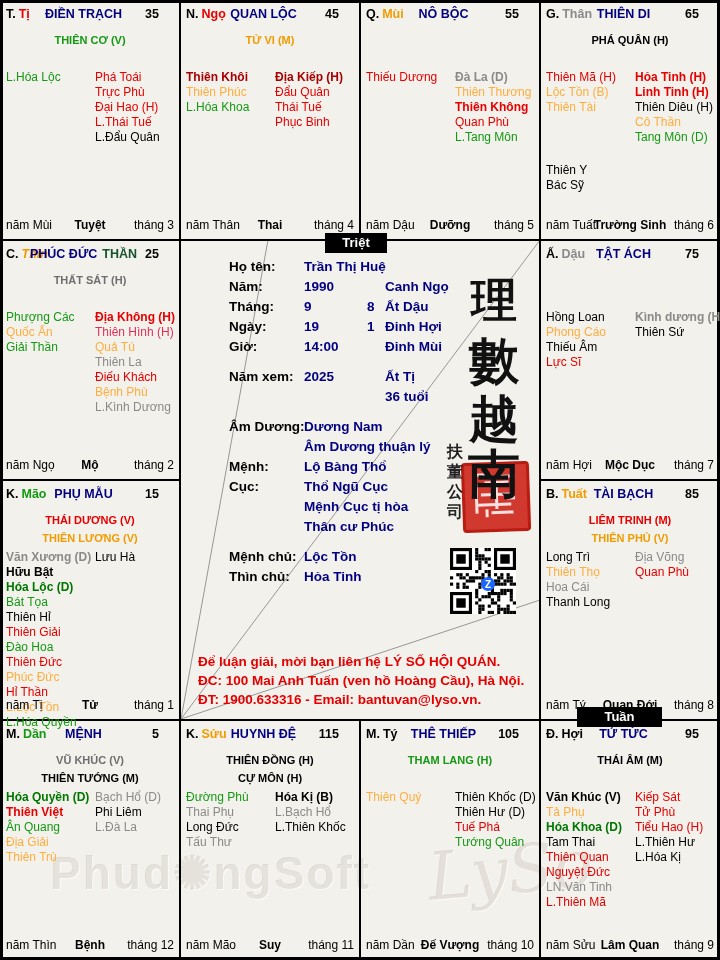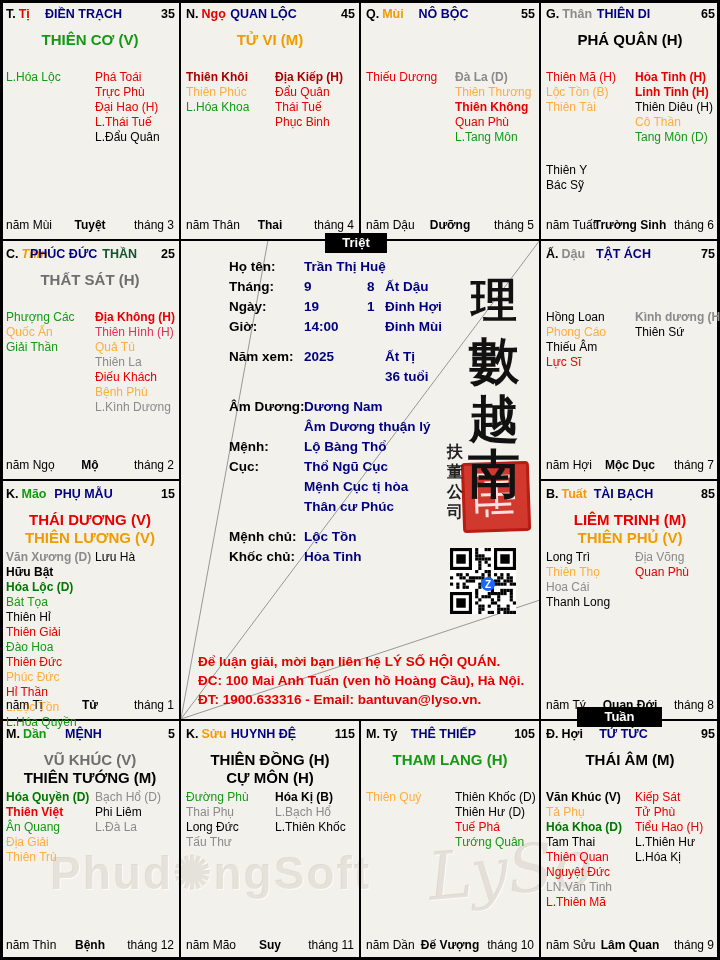--- a/index.html
+++ b/index.html
@@ -17,24 +17,24 @@
   .badge{position:absolute;z-index:4;background:#000;color:#fff;font-weight:bold;
          font-size:13px;text-align:center;line-height:20px;height:20px;}
   #triet-badge{left:325px;top:233px;width:62px;}
   #tuan-badge{left:577px;top:707px;width:85px;}
   
   .cell{width:180px;height:240px;}
   .hdr{position:absolute;top:7px;left:6px;right:5px;height:16px;
        font-size:12.5px;font-weight:bold;white-space:nowrap;}
   .hdr-left{position:absolute;left:0;top:0;}
   .hdr-center{position:absolute;left:0;right:14px;top:0;text-align:center;}
-  .hdr-num{position:absolute;right:0;top:0;color:#000;}
+  .hdr-num{position:absolute;right:16px;top:0;color:#000;}
   .pname{color:#000080;}
   .majors{position:absolute;top:31px;left:2px;right:2px;text-align:center;
-          font-weight:bold;font-size:15px;line-height:18px;white-space:nowrap;}
+          font-weight:bold;font-size:11px;line-height:18px;white-space:nowrap;}
   .cols{position:absolute;top:70px;left:6px;right:0;font-size:12px;line-height:15px;}
   .colA{position:absolute;left:0;top:0;white-space:nowrap;}
   .colB{position:absolute;left:89px;top:0;white-space:nowrap;}
   .footer{position:absolute;bottom:7px;left:6px;right:6px;height:15px;font-size:12px;}
   .f-year{position:absolute;left:0;}
   .f-stage{position:absolute;left:0;right:0;text-align:center;font-weight:bold;}
   .f-month{position:absolute;right:0;}
   
   #center{left:180px;top:240px;width:360px;height:480px;}
   #center-info{position:absolute;left:0;top:17px;right:0;}
@@ -446,33 +446,34 @@
           <span class="f-year">năm Sửu</span>
           <span class="f-stage">Lâm Quan</span>
           <span class="f-month">tháng 9</span>
         </div>
       </div>
     </div>
 
   <div id="center">
     <div id="center-info">
         <div class="irow"><span class="ilabel">Họ tên:</span><span class="iv1 wide">Trần Thị Huệ</span></div>
+        <div class="irow"><span class="ilabel">Năm:</span><span class="iv1">1990</span><span class="ipillar">Canh Ngọ</span></div>
         <div class="irow"><span class="ilabel">Tháng:</span><span class="iv1">9</span><span class="iv2">8</span><span class="ipillar">Ất Dậu</span></div>
         <div class="irow"><span class="ilabel">Ngày:</span><span class="iv1">19</span><span class="iv2">1</span><span class="ipillar">Đinh Hợi</span></div>
         <div class="irow"><span class="ilabel">Giờ:</span><span class="iv1">14:00</span><span class="ipillar">Đinh Mùi</span></div>
         <div class="irow gap"><span class="ilabel">Năm xem:</span><span class="iv1">2025</span><span class="ipillar">Ất Tị</span></div>
         <div class="irow"><span class="ilabel"></span><span class="iv1"></span><span class="ipillar">36 tuổi</span></div>
         <div class="irow gap"><span class="ilabel">Âm Dương:</span><span class="iv1 wide">Dương Nam</span></div>
         <div class="irow"><span class="ilabel"></span><span class="iv1 wide">Âm Dương thuận lý</span></div>
         <div class="irow"><span class="ilabel">Mệnh:</span><span class="iv1 wide">Lộ Bàng Thổ</span></div>
         <div class="irow"><span class="ilabel">Cục:</span><span class="iv1 wide">Thổ Ngũ Cục</span></div>
         <div class="irow"><span class="ilabel"></span><span class="iv1 wide">Mệnh Cục tị hòa</span></div>
         <div class="irow"><span class="ilabel"></span><span class="iv1 wide">Thân cư Phúc</span></div>
         <div class="irow gap"><span class="ilabel">Mệnh chủ:</span><span class="iv1 wide">Lộc Tồn</span></div>
-        <div class="irow"><span class="ilabel">Khốc chủ:</span><span class="iv1 wide">Hỏa Tinh</span></div>
+        <div class="irow"><span class="ilabel">Thìn chủ:</span><span class="iv1 wide">Hỏa Tinh</span></div>
       </div>
     <div id="contact">
         <div>Để luận giải, mời bạn liên hệ LÝ SỐ HỘI QUÁN.</div>
         <div>ĐC: 100 Mai Anh Tuấn (ven hồ Hoàng Cầu), Hà Nội.</div>
         <div>ĐT: 1900.633316 - Email: bantuvan@lyso.vn.</div>
       </div>
     <div id="calligraphy">
       <div id="seal"></div>
       <svg id="qr" width="66" height="66">
           <rect x="0" y="0" width="66" height="66" fill="#fff"></rect>

